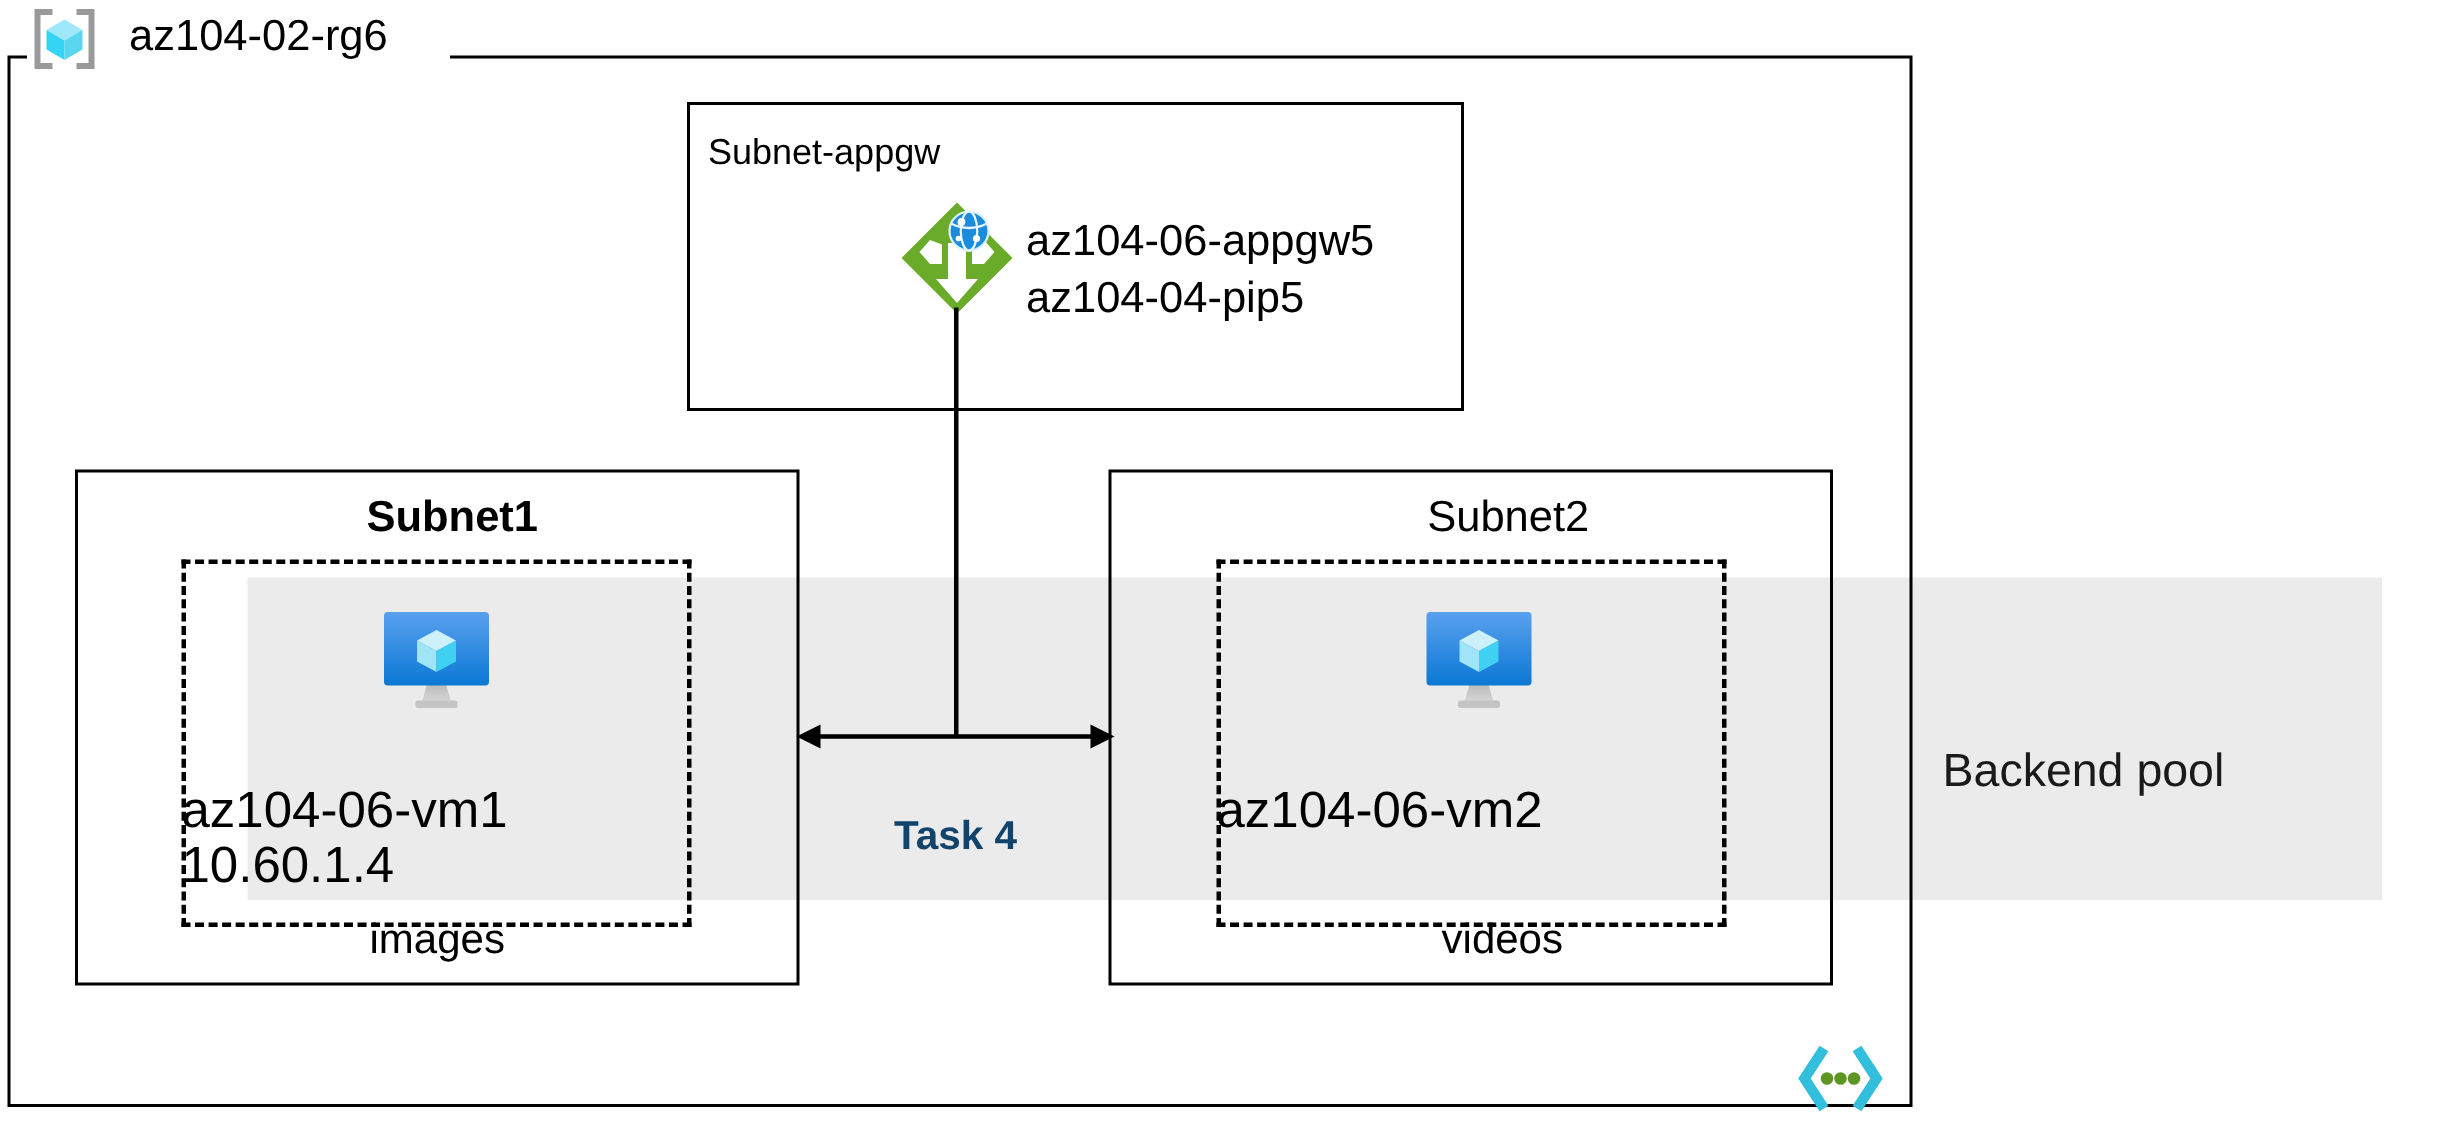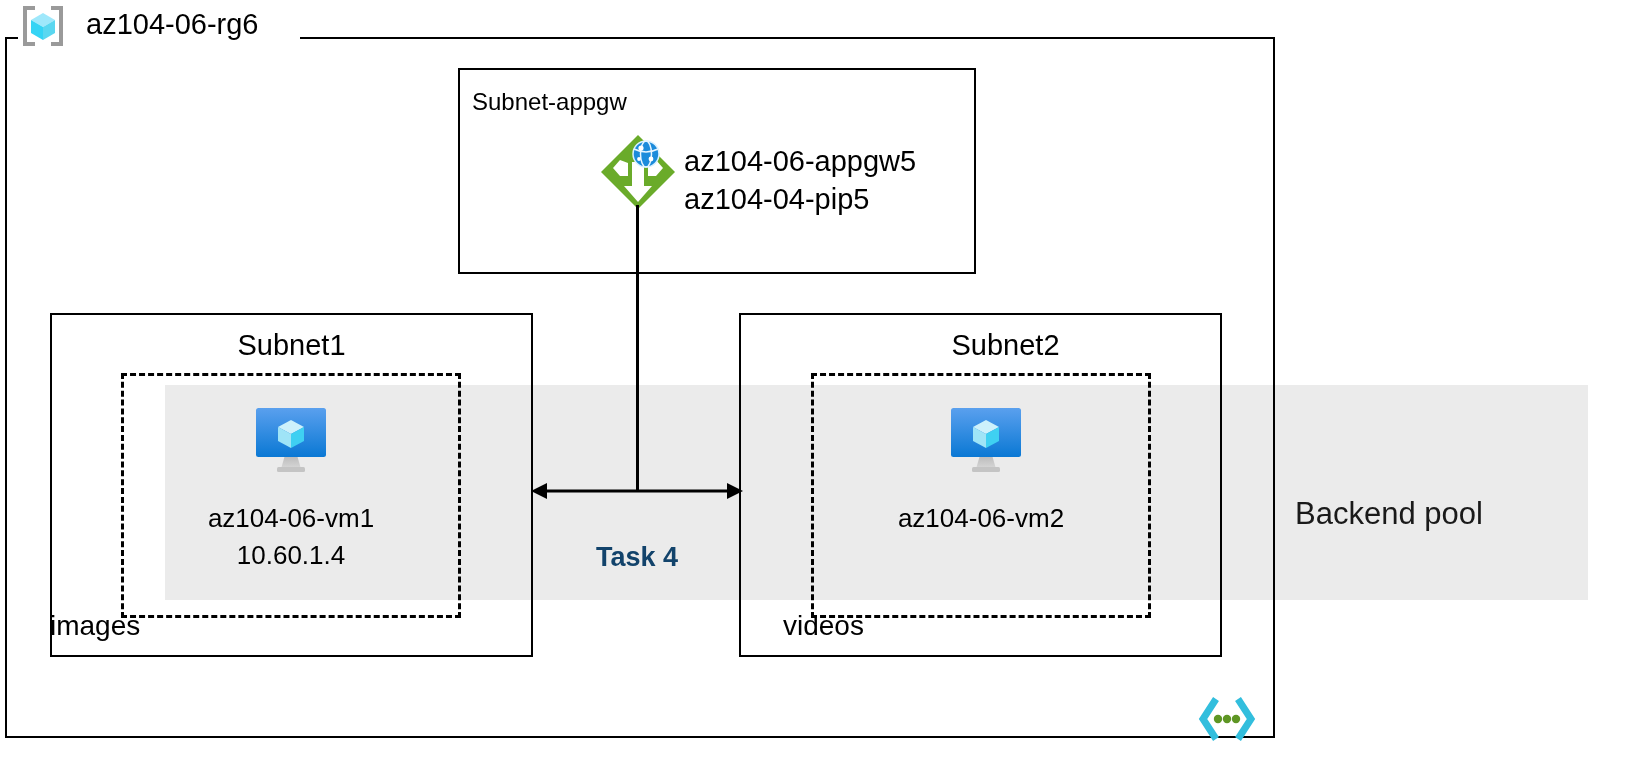--- a/index.html
+++ b/index.html
@@ -124,21 +124,21 @@
   .subnet1-box { left: 50px; }
   .subnet2-box { left: 739px; }
 
   .subnet-title {
     top: 327px;
     width: 483px;
     text-align: center;
     font-size: 29px;
     line-height: 36px;
   }
-  .subnet1-title { left: 50px; }
+  .subnet1-title { left: 60px; font-weight: bold; }
   .subnet2-title { left: 739px; padding-left: 25px; }
 
   
   .dashed-box {
     border: 3px dashed #000000;
     box-sizing: border-box;
     background: transparent;
     width: 340px;
     height: 245px;
     top: 373px;
@@ -148,37 +148,38 @@
 
   .vm-icon {
     width: 80px;
     height: 74px;
     top: 403px;
   }
   .vm1-icon { left: 251px; }
   .vm2-icon { left: 946px; }
 
   .vm-labels {
-    top: 500px;
+    top: 522px;
     width: 340px;
-    text-align: center;
-    font-size: 26px;
+    text-align: left;
+    font-size: 34px;
     line-height: 37px;
   }
   .vm1-labels { left: 121px; }
   .vm2-labels { left: 811px; }
 
   .asg-label {
     top: 608px;
     width: 483px;
+    text-align: center;
     font-size: 28px;
     line-height: 36px;
   }
   .asg1-label { left: 50px; }
-  .asg2-label { left: 749px; padding-left: 34px; }
+  .asg2-label { left: 726px; padding-left: 34px; }
 
   
   .task3-arrow {
     left: 527px;
     top: 470px;
     width: 220px;
     height: 42px;
   }
   .task3-label {
     left: 528px;
@@ -212,21 +213,21 @@
 
   <div class="abs rg-icon">
     <svg width="46" height="42" viewBox="0 0 46 42">
       <path d="M13 3 L5 3 L5 39 L13 39" fill="none" stroke="#9a9a9a" stroke-width="4" stroke-linecap="square"></path>
       <path d="M33 3 L41 3 L41 39 L33 39" fill="none" stroke="#9a9a9a" stroke-width="4" stroke-linecap="square"></path>
       <polygon points="23,8 35,15 23,22 11,15" fill="#9fe8fb"></polygon>
       <polygon points="11,15 23,22 23,35 11,28" fill="#35d4f5"></polygon>
       <polygon points="35,15 35,28 23,35 23,22" fill="#5ad7f0"></polygon>
     </svg>
   </div>
-  <div class="abs rg-title">az104-06-rg6</div>
+  <div class="abs rg-title">az104-02-rg6</div>
 
   <div class="abs subnet-appgw-box"></div>
   <div class="abs subnet-appgw-title">Subnet-appgw</div>
 
   <div class="abs appgw-icon">
     <svg width="80" height="80" viewBox="0 0 80 80">
       <polygon points="40,3 77,40 40,77 3,40" fill="#6aab2a"></polygon>
       <path d="M30 31 L30 44 L22 44 L15 36 L22 28 Z" fill="#ffffff"></path>
       <path d="M50 31 L50 44 L58 44 L65 36 L58 28 Z" fill="#ffffff"></path>
       <path d="M34 30 L46 30 L46 54 L54 54 L40 70 L26 54 L34 54 Z" fill="#ffffff"></path>

